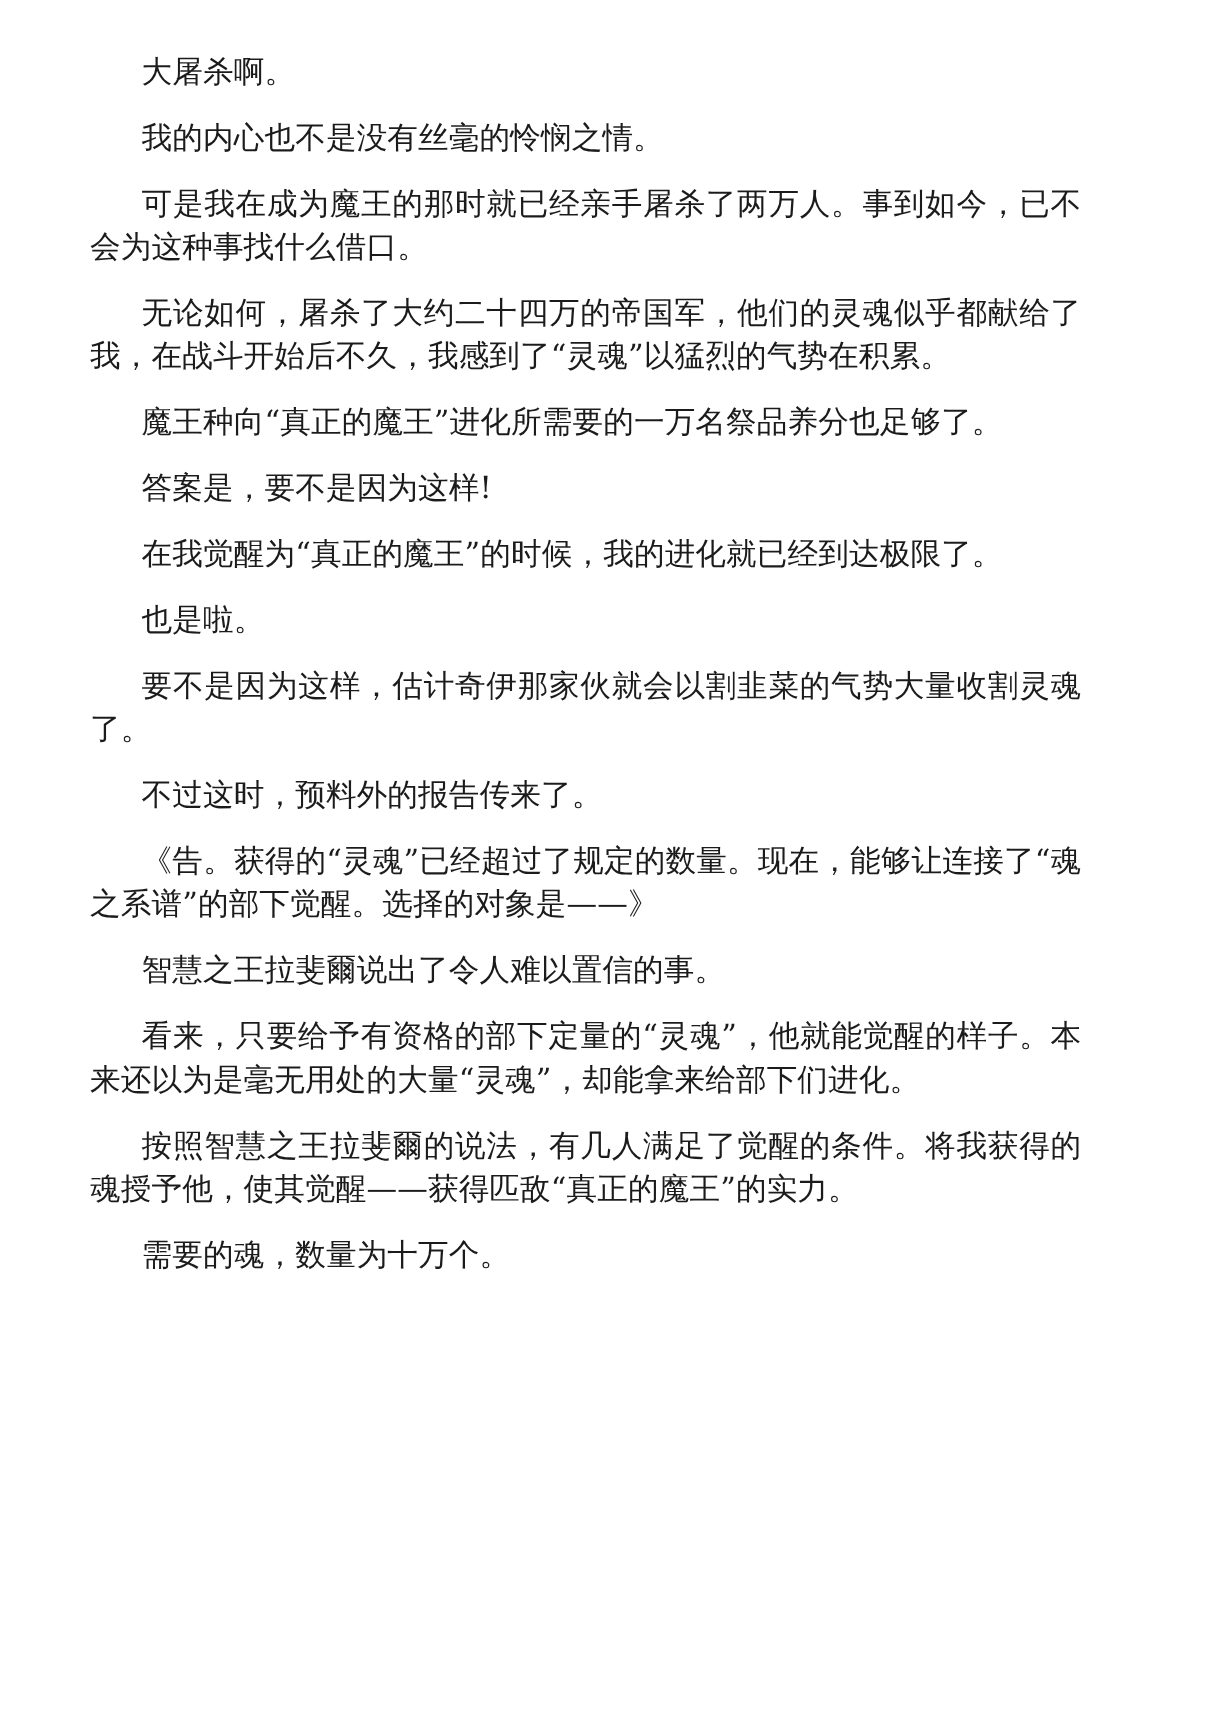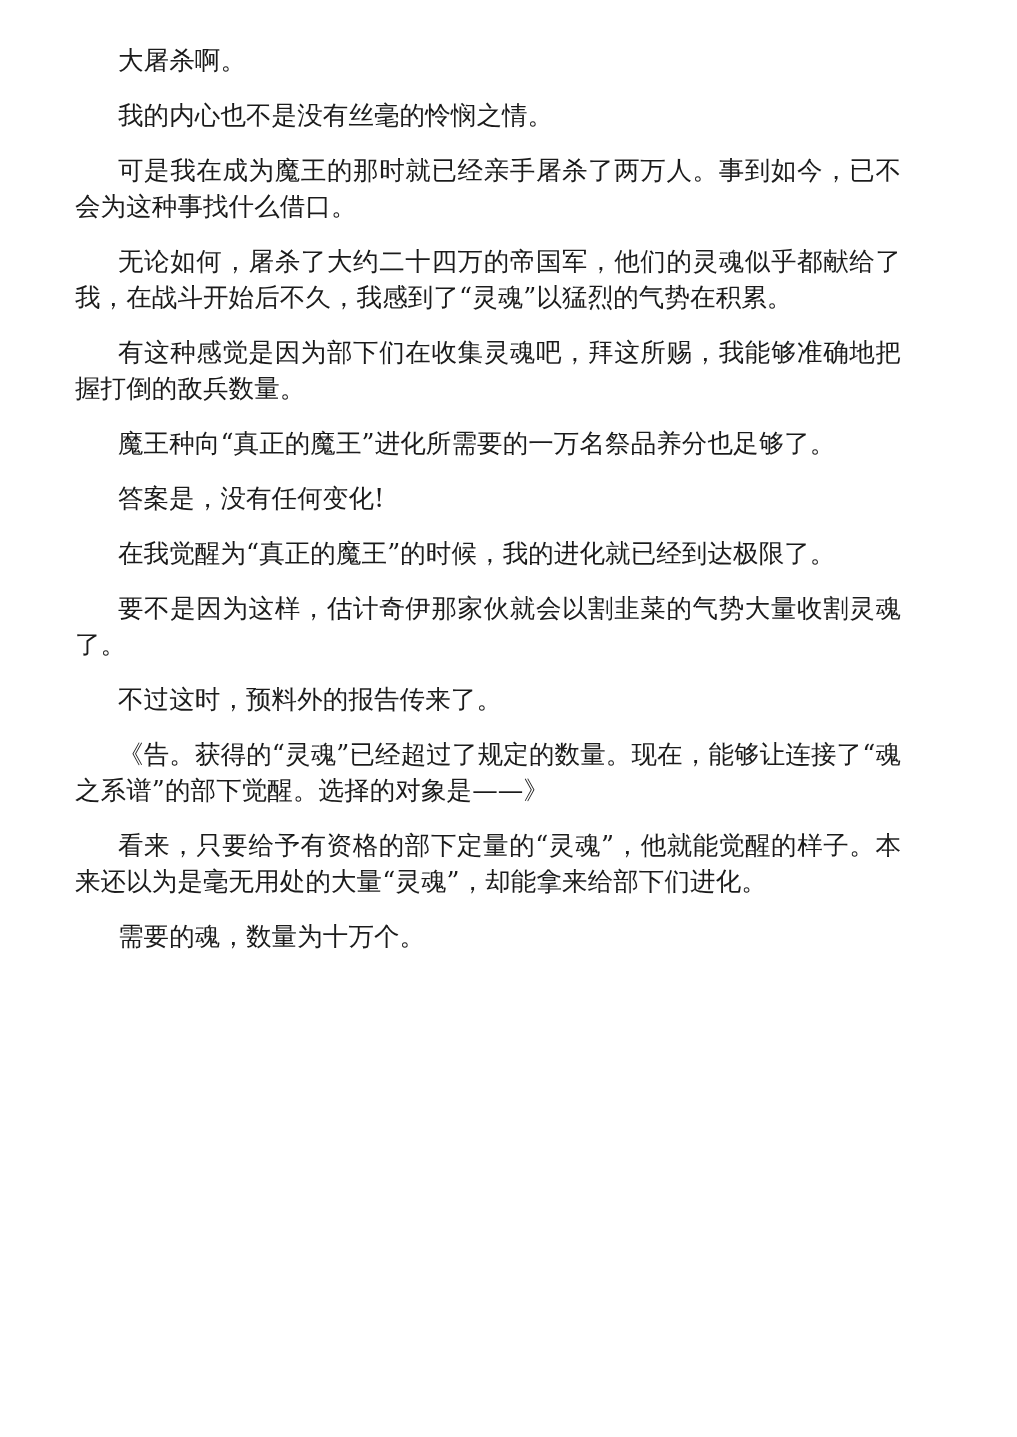--- a/index.html
+++ b/index.html
@@ -48,24 +48,26 @@
 </head>
 <body>
 
 <div class="page">
   <div class="text-column">
 
     <p class="para">大屠杀啊。</p>
     <p class="para">我的内心也不是没有丝毫的怜悯之情。</p>
     <p class="para">可是我在成为魔王的那时就已经亲手屠杀了两万人。事到如今，已不会为这种事找什么借口。</p>
     <p class="para">无论如何，屠杀了大约二十四万的帝国军，他们的灵魂似乎都献给了我，在战斗开始后不久，我感到了“灵魂”以猛烈的气势在积累。</p>
-    <p class="para">有这种感觉是因为部下们在收集灵魂吧，拜这所赐，我能够准确地把握打倒的敌兵数量。</p>
     <p class="para">魔王种向“真正的魔王”进化所需要的一万名祭品养分也足够了。</p>
-    <p class="para">答案是，没有任何变化!</p>
+    <p class="para">答案是，要不是因为这样!</p>
     <p class="para">在我觉醒为“真正的魔王”的时候，我的进化就已经到达极限了。</p>
+    <p class="para">也是啦。</p>
     <p class="para">要不是因为这样，估计奇伊那家伙就会以割韭菜的气势大量收割灵魂了。</p>
     <p class="para">不过这时，预料外的报告传来了。</p>
     <p class="para">《告。获得的“灵魂”已经超过了规定的数量。现在，能够让连接了“魂之系谱”的部下觉醒。选择的对象是——》</p>
+    <p class="para">智慧之王拉斐爾说出了令人难以置信的事。</p>
     <p class="para">看来，只要给予有资格的部下定量的“灵魂”，他就能觉醒的样子。本来还以为是毫无用处的大量“灵魂”，却能拿来给部下们进化。</p>
+    <p class="para">按照智慧之王拉斐爾的说法，有几人满足了觉醒的条件。将我获得的魂授予他，使其觉醒——获得匹敌“真正的魔王”的实力。</p>
     <p class="para">需要的魂，数量为十万个。</p>
 
   </div>
 </div>
 
 </body></html>

